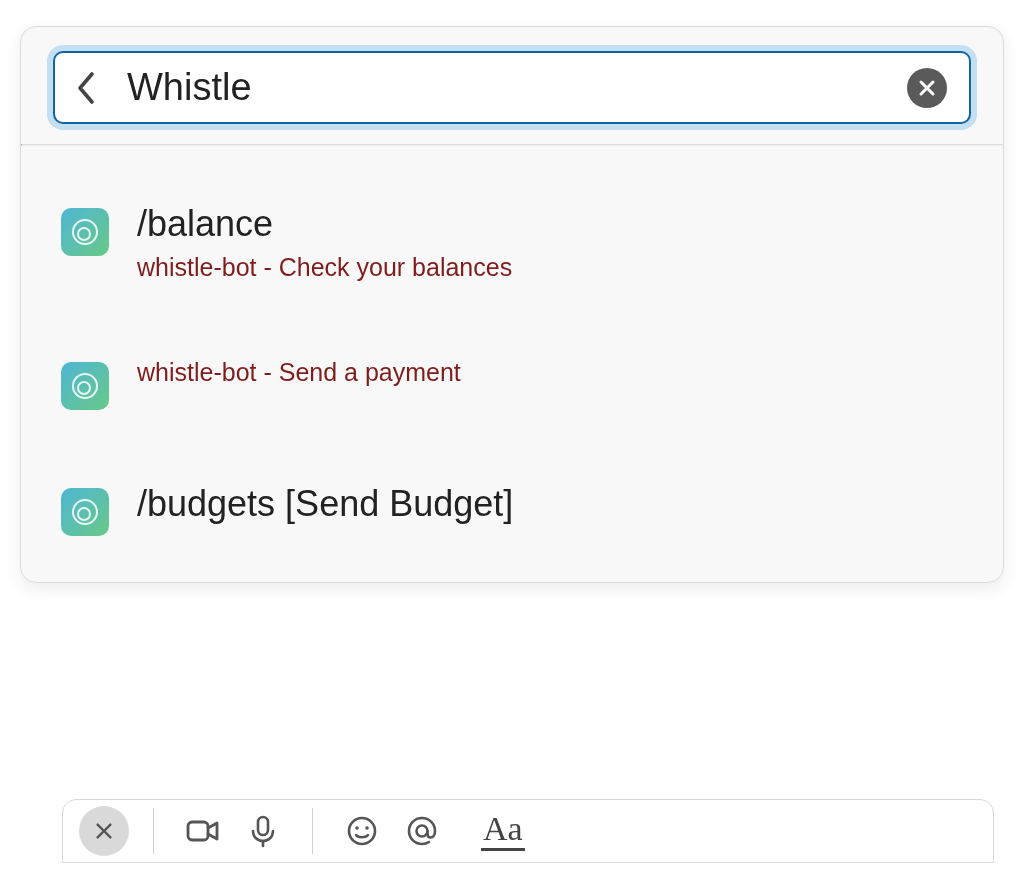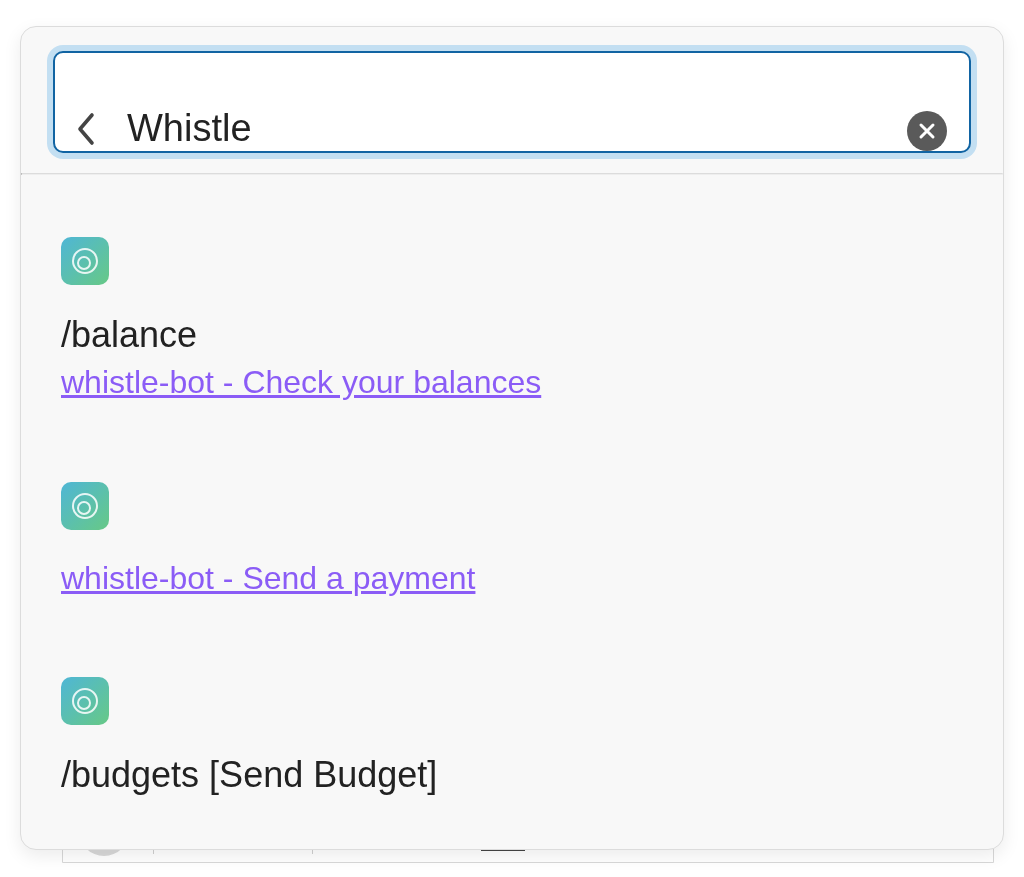--- a/index.html
+++ b/index.html
@@ -19,26 +19,26 @@
     background: #f8f8f8;
     border: 1px solid #dcdcdc;
     border-radius: 16px;
     box-shadow: 0 6px 18px rgba(0,0,0,0.08);
   }
   .search-wrapper {
     padding: 24px 32px 20px 32px;
   }
   .search-box {
     display: flex;
-    align-items: flex-end;
+    align-items: center;
     background: #ffffff;
     border: 2px solid #1164a3;
     border-radius: 10px;
     box-shadow: 0 0 0 6px #c3dff2;
-    height: 102px;
+    height: 73px;
     padding: 0 22px 0 18px;
   }
   .back-chevron {
     color: #444;
     flex: 0 0 auto;
     margin-right: 24px;
     display: flex;
     align-items: center;
   }
   .search-input {
@@ -69,21 +69,20 @@
   }
   .results {
     padding: 40px 0 30px 0;
   }
   .result-item {
     display: flex;
     align-items: flex-start;
     padding: 16px 40px;
     cursor: pointer;
     gap: 28px;
-    flex-direction: column;
   }
   .result-item + .result-item {
     margin-top: 40px;
   }
   .app-icon {
     width: 48px;
     height: 48px;
     border-radius: 10px;
     flex: 0 0 auto;
     background: linear-gradient(135deg,#4fb6d6 0%, #67c986 100%);
@@ -109,24 +108,23 @@
   }
   .result-text { flex: 1 1 auto; min-width:0; }
   .result-title {
     font-size: 36px;
     color: #222;
     font-weight: 400;
     line-height: 1.2;
     margin-bottom: 6px;
   }
   .result-sub {
-    font-size: 32px;
-    color: #8b5cf6;
+    font-size: 25px;
+    color: #7f1d1d;
     line-height: 1.3;
-    text-decoration: underline;
   }
 
   
   .composer {
     position: absolute;
     left: 62px;
     right: 30px;
     bottom: 14px;
     height: 64px;
     border: 1px solid #d8d8d8;

